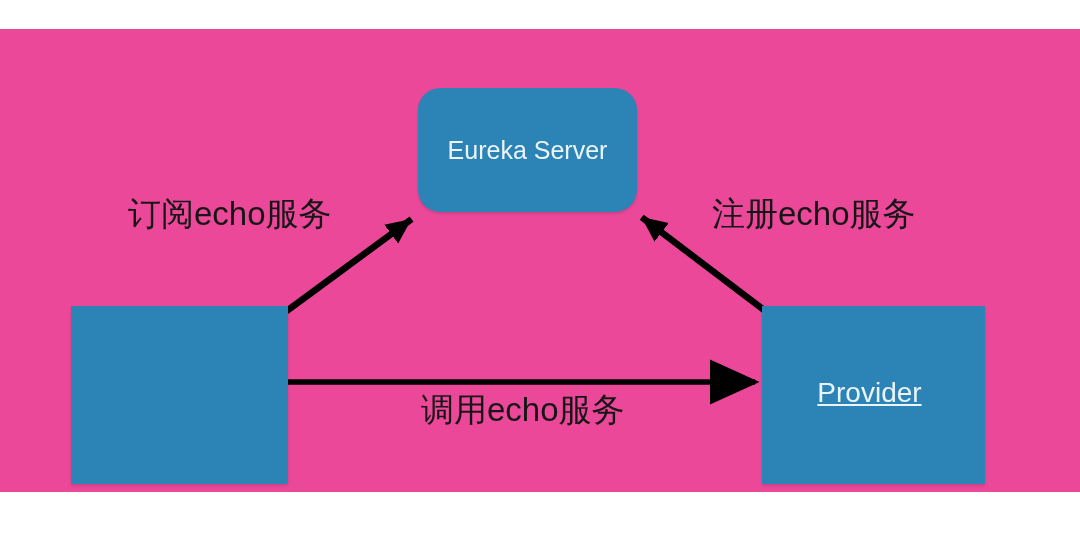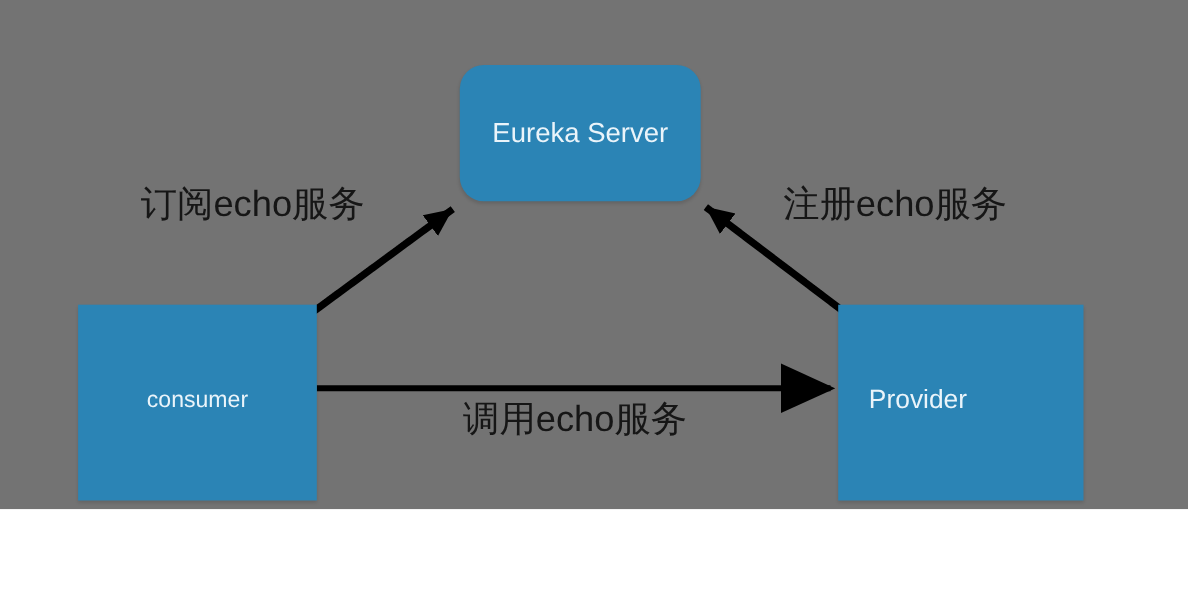--- a/index.html
+++ b/index.html
@@ -4,23 +4,24 @@
 <style>
   html, body {
     margin: 0;
     padding: 0;
     background: #ffffff;
   }
   #canvas {
     position: relative;
     width: 1080px;
     height: 463px;
-    background: #737373;
+    background: #ec4899;
     overflow: hidden;
     font-family: "Liberation Sans", "DejaVu Sans", sans-serif;
+    margin-top: 29px;
   }
   #diagram-svg {
     position: absolute;
     left: 0;
     top: 0;
     width: 1080px;
     height: 542px;
   }
   .node-label {
     position: absolute;
@@ -79,25 +80,26 @@
     line-height: 28px;
   }
   #label-consumer {
     left: 71px;
     top: 351px;
     width: 217px;
     font-size: 21px;
     line-height: 25px;
   }
   #label-provider {
-    left: 723px;
+    left: 758px;
     top: 350px;
     width: 223px;
-    font-size: 24px;
+    font-size: 28px;
     line-height: 28px;
+    text-decoration: underline;
   }
   #label-subscribe {
     left: 128px;
     top: 168px;
   }
   #label-register {
     left: 712px;
     top: 168px;
   }
   #label-invoke {
@@ -124,21 +126,20 @@
 
     <line x1="764" y1="281" x2="644" y2="190" stroke="#000000" stroke-width="6.5" stroke-linecap="square" stroke-dasharray="0.15 1.75" marker-end="url(#arrow-dotted)"></line>
 
     <line x1="288" y1="353" x2="755" y2="353" stroke="#000000" stroke-width="5.5" marker-end="url(#arrow-solid)"></line>
   </svg>
 
   <div class="node-box" id="node-eureka"></div>
   <div class="node-label" id="label-eureka">Eureka Server</div>
 
   <div class="node-box" id="node-consumer"></div>
-  <div class="node-label" id="label-consumer">consumer</div>
 
   <div class="node-box" id="node-provider"></div>
   <div class="node-label" id="label-provider">Provider</div>
 
   <div class="edge-label" id="label-subscribe">订阅echo服务</div>
 
   <div class="edge-label" id="label-register">注册echo服务</div>
 
   <div class="edge-label" id="label-invoke">调用echo服务</div>
 

